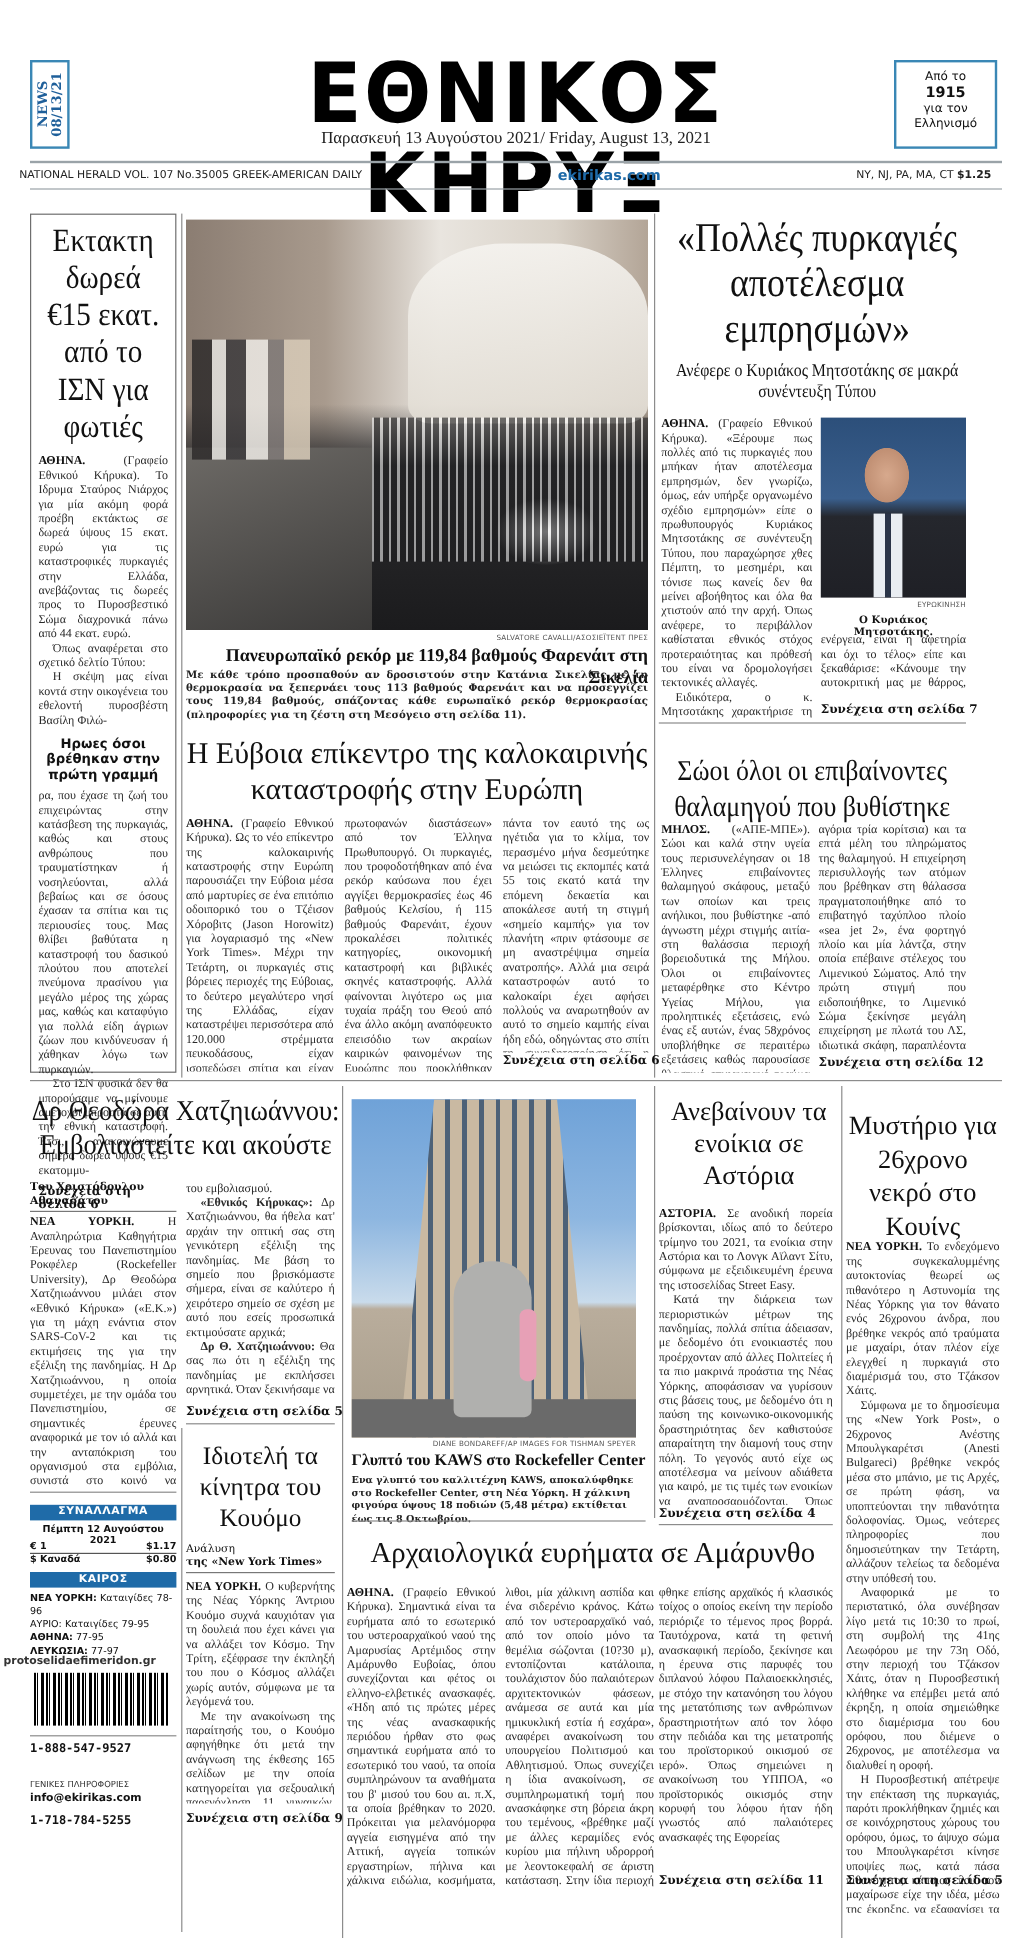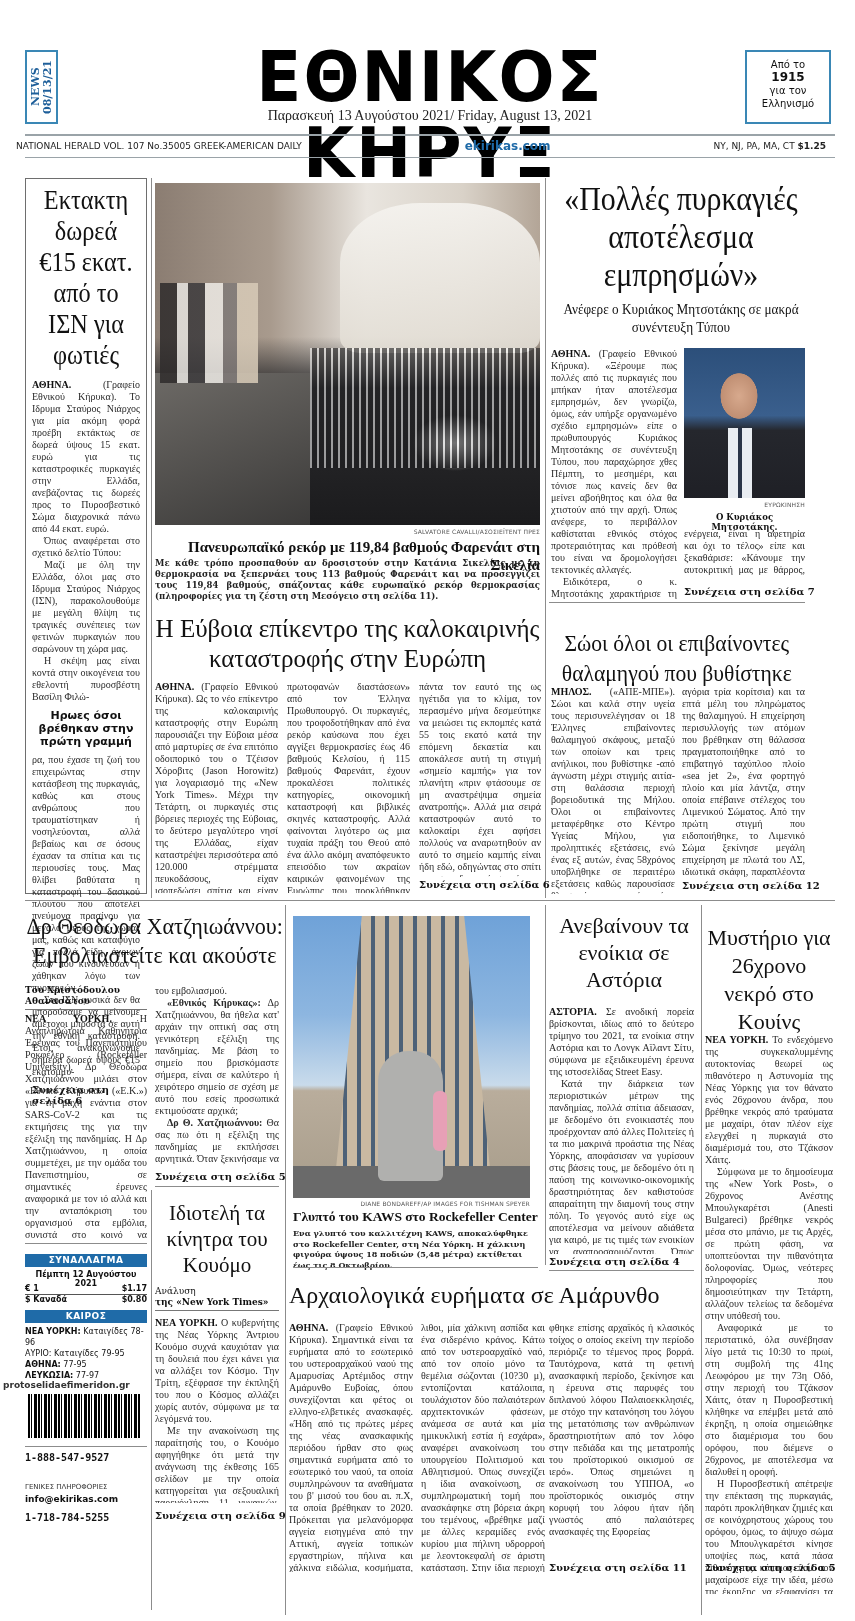--- a/index.html
+++ b/index.html
@@ -92,21 +92,20 @@
   <span class="site">ekirikas.com</span>
   <span class="price"><span>NY, NJ, PA, MA, CT</span> <b>$1.25</b></span>
 </div>
 <div class="abs rule-bot"></div>
 
 <div class="abs left-box">
   <div class="headline hl">Εκτακτη δωρεά €15 εκατ. από το ΙΣΝ για φωτιές</div>
   <div class="body-text" style="margin-top:8px;">
     <p class="first"><span class="dateline">ΑΘΗΝΑ.</span> <span>(Γραφείο Εθνικού Κήρυκα). Το Ιδρυμα Σταύρος Νιάρχος για μία ακόμη φορά προέβη εκτάκτως σε δωρεά ύψους 15 εκατ. ευρώ για τις καταστροφικές πυρκαγιές στην Ελλάδα, ανεβάζοντας τις δωρεές προς το Πυροσβεστικό Σώμα διαχρονικά πάνω από 44 εκατ. ευρώ.</span></p>
     <p>Όπως αναφέρεται στο σχετικό δελτίο Τύπου:</p>
-    <p>Μαζί με όλη την Ελλάδα, όλοι μας στο Ιδρυμα Σταύρος Νιάρχος (ΙΣΝ), παρακολουθούμε με μεγάλη θλίψη τις τραγικές συνέπειες των φετινών πυρκαγιών που σαρώνουν τη χώρα μας.</p>
     <p>Η σκέψη μας είναι κοντά στην οικογένεια του εθελοντή πυροσβέστη Βασίλη Φιλώ-</p>
   </div>
   <div class="subhead">Ηρωες όσοι βρέθηκαν στην πρώτη γραμμή</div>
   <div class="body-text">
     <p class="first">ρα, που έχασε τη ζωή του επιχειρώντας στην κατάσβεση της πυρκαγιάς, καθώς και στους ανθρώπους που τραυματίστηκαν ή νοσηλεύονται, αλλά βεβαίως και σε όσους έχασαν τα σπίτια και τις περιουσίες τους. Μας θλίβει βαθύτατα η καταστροφή του δασικού πλούτου που αποτελεί πνεύμονα πρασίνου για μεγάλο μέρος της χώρας μας, καθώς και καταφύγιο για πολλά είδη άγριων ζώων που κινδύνευσαν ή χάθηκαν λόγω των πυρκαγιών.</p>
     <p>Στο ΙΣΝ φυσικά δεν θα μπορούσαμε να μείνουμε αμέτοχοι μπροστά σε αυτή την εθνική καταστροφή. Έτσι, ανακοινώνουμε σήμερα δωρεά ύψους €15 εκατομμυ-</p>
   </div>
   <div class="cont" style="margin-top:6px;">Συνέχεια στη σελίδα 6</div>
 </div>
 
@@ -230,19 +229,19 @@
 <div class="abs headline" style="left:705px; top:912px; width:128px; font-size:22px; line-height:28px;margin-top:12px;">Μυστήριο για 26χρονο νεκρό στο Κουίνς</div>
 <div class="abs body-text" style="left:705px; top:1034px; width:128px; height:560px; overflow:hidden;">
   <p class="first"><span class="dateline">ΝΕΑ ΥΟΡΚΗ.</span> <span>Το ενδεχόμενο της συγκεκαλυμμένης αυτοκτονίας θεωρεί ως πιθανότερο η Αστυνομία της Νέας Υόρκης για τον θάνατο ενός 26χρονου άνδρα, που βρέθηκε νεκρός από τραύματα με μαχαίρι, όταν πλέον είχε ελεγχθεί η πυρκαγιά στο διαμέρισμά του, στο Τζάκσον Χάιτς.</span></p>
   <p>Σύμφωνα με το δημοσίευμα της «New York Post», ο 26χρονος Ανέστης Μπουλγκαρέτσι (Anesti Bulgareci) βρέθηκε νεκρός μέσα στο μπάνιο, με τις Αρχές, σε πρώτη φάση, να υποπτεύονται την πιθανότητα δολοφονίας. Όμως, νεότερες πληροφορίες που δημοσιεύτηκαν την Τετάρτη, αλλάζουν τελείως τα δεδομένα στην υπόθεσή του.</p>
   <p>Αναφορικά με το περιστατικό, όλα συνέβησαν λίγο μετά τις 10:30 το πρωί, στη συμβολή της 41ης Λεωφόρου με την 73η Οδό, στην περιοχή του Τζάκσον Χάιτς, όταν η Πυροσβεστική κλήθηκε να επέμβει μετά από έκρηξη, η οποία σημειώθηκε στο διαμέρισμα του 6ου ορόφου, που διέμενε ο 26χρονος, με αποτέλεσμα να διαλυθεί η οροφή.</p>
   <p>Η Πυροσβεστική απέτρεψε την επέκταση της πυρκαγιάς, παρότι προκλήθηκαν ζημιές και σε κοινόχρηστους χώρους του ορόφου, όμως, το άψυχο σώμα του Μπουλγκαρέτσι κίνησε υποψίες πως, κατά πάσα πιθανότητα, κάποιος που τον μαχαίρωσε είχε την ιδέα, μέσω της έκρηξης, να εξαφανίσει τα ίχνη του.</p>
 
 </div>
 <div class="abs cont" style="left:705px; top:1562px;">Συνέχεια στη σελίδα 5</div>
 
-<div class="abs headline" style="left:289px; top:1280px; width:410px; font-size:24px; line-height:30px; text-align:left;">Αρχαιολογικά ευρήματα σε Αμάρυνθο</div>
+<div class="abs headline" style="left:289px; top:1280px; width:410px; font-size:24px; line-height:30px; text-align:center;">Αρχαιολογικά ευρήματα σε Αμάρυνθο</div>
 <div class="abs body-text" style="left:289px; top:1322px; width:124px; height:250px; overflow:hidden;">
   <p class="first"><span class="dateline">ΑΘΗΝΑ.</span> <span>(Γραφείο Εθνικού Κήρυκα). Σημαντικά είναι τα ευρήματα από το εσωτερικό του υστεροαρχαϊκού ναού της Αμαρυσίας Αρτέμιδος στην Αμάρυνθο Ευβοίας, όπου συνεχίζονται και φέτος οι ελληνο-ελβετικές ανασκαφές. «Ήδη από τις πρώτες μέρες της νέας ανασκαφικής περιόδου ήρθαν στο φως σημαντικά ευρήματα από το εσωτερικό του ναού, τα οποία συμπληρώνουν τα αναθήματα του β' μισού του 6ου αι. π.Χ, τα οποία βρέθηκαν το 2020. Πρόκειται για μελανόμορφα αγγεία εισηγμένα από την Αττική, αγγεία τοπικών εργαστηρίων, πήλινα και χάλκινα ειδώλια, κοσμήματα, σφραγιδό-</span></p>
 </div>
 <div class="abs body-text" style="left:421px; top:1322px; width:124px; height:250px; overflow:hidden;">λιθοι, μία χάλκινη ασπίδα και ένα σιδερένιο κράνος. Κάτω από τον υστεροαρχαϊκό ναό, από τον οποίο μόνο τα θεμέλια σώζονται (10?30 μ), εντοπίζονται κατάλοιπα, τουλάχιστον δύο παλαιότερων αρχιτεκτονικών φάσεων, ανάμεσα σε αυτά και μία ημικυκλική εστία ή εσχάρα», αναφέρει ανακοίνωση του υπουργείου Πολιτισμού και Αθλητισμού. Όπως συνεχίζει η ίδια ανακοίνωση, σε συμπληρωματική τομή που ανασκάφηκε στη βόρεια άκρη του τεμένους, «βρέθηκε μαζί με άλλες κεραμίδες ενός κυρίου μια πήλινη υδρορροή με λεοντοκεφαλή σε άριστη κατάσταση. Στην ίδια περιοχή αποκαλύ-</div>
 <div class="abs body-text" style="left:549px; top:1322px; width:145px; height:228px; overflow:hidden;">φθηκε επίσης αρχαϊκός ή κλασικός τοίχος ο οποίος εκείνη την περίοδο περιόριζε το τέμενος προς βορρά. Ταυτόχρονα, κατά τη φετινή ανασκαφική περίοδο, ξεκίνησε και η έρευνα στις παρυφές του διπλανού λόφου Παλαιοεκκλησιές, με στόχο την κατανόηση του λόγου της μετατόπισης των ανθρώπινων δραστηριοτήτων από τον λόφο στην πεδιάδα και της μετατροπής του προϊστορικού οικισμού σε ιερό». Όπως σημειώνει η ανακοίνωση του ΥΠΠΟΑ, «ο προϊστορικός οικισμός στην κορυφή του λόφου ήταν ήδη γνωστός από παλαιότερες ανασκαφές της Εφορείας</div>
 <div class="abs cont" style="left:549px; top:1562px;">Συνέχεια στη σελίδα 11</div>
 
 </body></html>

